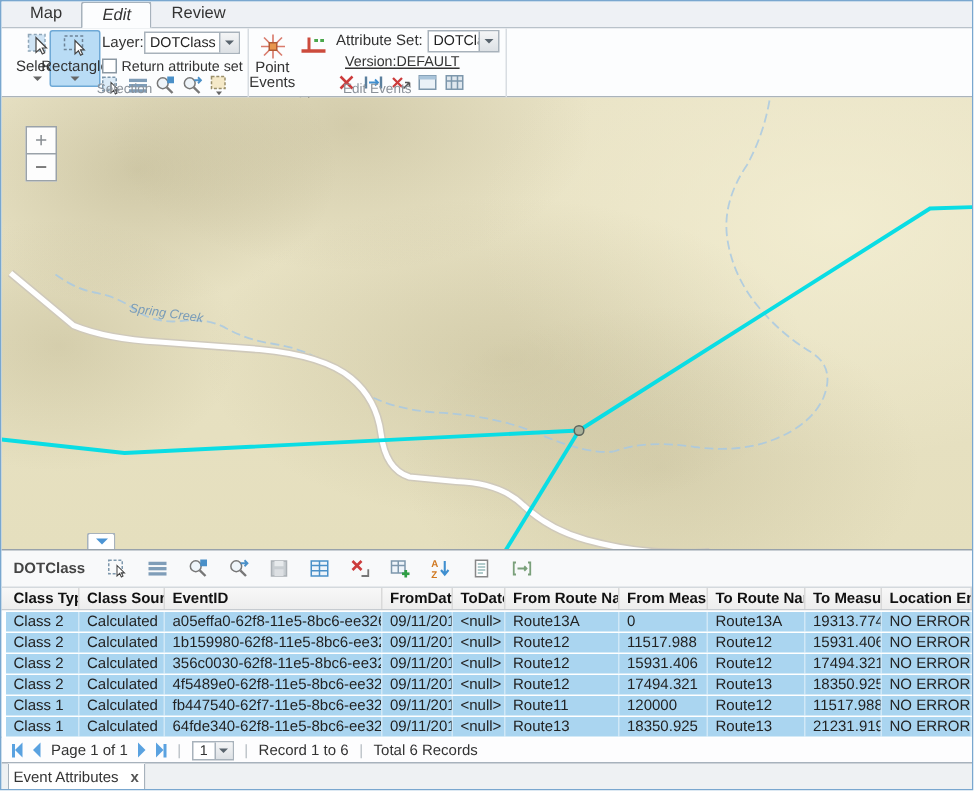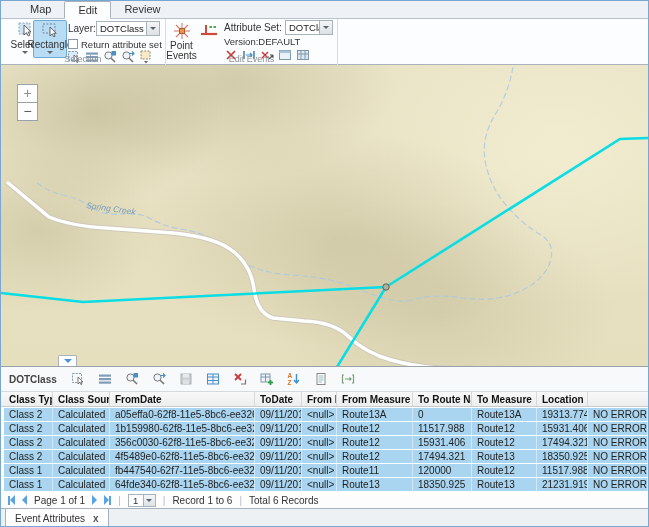--- a/index.html
+++ b/index.html
@@ -1,23 +1,23 @@
 <!DOCTYPE html>
 <html style="--route: #0adde4; --rowsel: #aad5f0;"><head>
 <meta charset="utf-8">
 <style>
   * { box-sizing: border-box; margin: 0; padding: 0; }
   html,body { background:#fff; }
   body { font-family:"Liberation Sans", sans-serif; }
   .app { position:relative; width:649px; height:527px; border:1px solid #79a7cf; background:#fff; overflow:hidden; }
 
   
-  .tabbar { height:18px; background:#eef1f5; border-bottom:1px solid #b9c2ca; display:flex; padding-left:16px; }
+  .tabbar { height:18px; background:#eef1f5; border-bottom:1px solid #b9c2ca; display:flex; padding-left:6px; }
   .tab { font-size:11px; color:#333; padding:2px 13px 0 13px; height:18px; cursor:default; }
-  .tab.active { background:#fcfdfe; border:1px solid #a7b2bc; border-bottom:1px solid #fcfdfe; border-radius:2px 2px 0 0; margin-bottom:-1px; }
+  .tab.active { background:#fcfdfe; border:1px solid #a7b2bc; border-bottom:1px solid #fcfdfe; border-radius:2px 2px 0 0; margin-bottom:-1px;font-style:italic; }
 
   
   .ribbon { position:relative; height:46px; background:#fcfdfe; border-bottom:1px solid #aab3bb; }
   .rgroup { position:absolute; top:0; height:46px; border-right:1px solid #d8dde2; }
   .g-sel { left:0; width:165px; }
   .g-edit { left:165px; width:172px; }
   .group-label { position:absolute; bottom:1px; left:0; width:100%; text-align:center; font-size:9px; color:#8a9199; }
   .bigbtn { position:absolute; top:1px; display:flex; flex-direction:column; align-items:center; font-size:10px; color:#333; border:1px solid transparent; border-radius:2px; }
   .bigbtn .caret { width:0; height:0; border:3px solid transparent; border-top-color:#666; margin-top:1px; }
   .bigbtn.selected { background:#b9dcf5; border-color:#6fa9d6; }
@@ -67,21 +67,21 @@
   .tri.right { border-left-color:#5aa2e0; border-right-width:0; }
   .bar { width:2px; height:9px; background:#5aa2e0; }
   .psep { color:#b5bcc2; }
   .pcombo { height:13px; display:flex; border:1px solid #a8b2bb; background:#fff; }
   .pcombo .val { width:14px; text-align:center; font-size:9.5px; line-height:12px; }
   .pcombo .arrow { width:12px; background:linear-gradient(#f4f5f6,#dde1e5); border-left:1px solid #a8b2bb; display:flex; align-items:center; justify-content:center; }
   .pcombo .arrow i { width:0; height:0; border:3px solid transparent; border-top-color:#58636d; margin-top:3px; }
 
   
   .bottombar { height:21px; background:#eef1f3; border-top:1px solid #a7b2bc; display:flex; padding-left:4px; }
-  .btab { background:#fff; border:1px solid #a7b2bc; border-top:none; height:19px; display:flex; align-items:center; gap:8px; padding:0 9px; font-size:10px; color:#333; border-radius:0 0 2px 2px; }
+  .btab { background:#fff; border:1px solid #a7b2bc; border-top:none; height:19px; display:flex; align-items:center; gap:8px; padding:0 3px; font-size:10px; color:#333; border-radius:0 0 2px 2px; }
   .btab .x { font-size:10px; font-weight:bold; color:#555; }
 </style>
 </head>
 <body>
 
 <div class="app">
 
   <div class="tabbar">
     <div class="tab">Map</div>
     <div class="tab active">Edit</div>
@@ -174,21 +174,21 @@
         </span>
         <span class="two-line">Line Events</span>
       </div>
       <span class="rlabel" style="left:58px; top:3px;">Attribute Set:</span>
       <div class="combo" style="left:119px; top:1px; width:48px;">
         <span class="val">DOTClass</span>
         <span class="arrow">
             <i></i>
           </span>
       </div>
-      <span class="rlabel" style="left:58px; top:17px; font-size:9.5px;">Version:DEFAULT</span>
+      <span class="rlabel" style="left:64px; top:17px; font-size:9.5px;text-decoration:underline;">Version:DEFAULT</span>
       <div class="iconrow" style="left:58px; top:29px;">
         <span class="icon14"><svg width="14" height="14" viewBox="0 0 14 14">
               <line x1="3" y1="3" x2="11" y2="11" stroke="#cc3b3b" stroke-width="1.7"></line>
               <line x1="11" y1="3" x2="3" y2="11" stroke="#cc3b3b" stroke-width="1.7"></line>
             </svg></span>
         <span class="icon14"><svg width="14" height="14" viewBox="0 0 14 14">
               <line x1="2" y1="3" x2="2" y2="11" stroke="#5a7f9d" stroke-width="1.6"></line>
               <line x1="12" y1="3" x2="12" y2="11" stroke="#5a7f9d" stroke-width="1.6"></line>
               <path d="M4,7 L10,7 M8,5 L10,7 L8,9" fill="none" stroke="#3f8fd0" stroke-width="1.2"></path>
             </svg></span>
@@ -302,20 +302,21 @@
     <span class="icon14"><svg width="14" height="14" viewBox="0 0 14 14">
           <path d="M3,3 L1.5,3 L1.5,11 L3,11" fill="none" stroke="#7aa07a" stroke-width="1.2"></path>
           <path d="M11,3 L12.5,3 L12.5,11 L11,11" fill="none" stroke="#7aa07a" stroke-width="1.2"></path>
           <path d="M4,7 L10,7 M8.5,5.5 L10,7 L8.5,8.5" fill="none" stroke="#7aa07a" stroke-width="1.2"></path>
         </svg></span>
   </div>
 
   <div class="thead">
       <div class="hcell">Class Type</div>
       <div class="hcell">Class Source</div>
+      <div class="hcell">EventID</div>
       <div class="hcell">FromDate</div>
       <div class="hcell">ToDate</div>
       <div class="hcell">From Route Name</div>
       <div class="hcell">From Measure</div>
       <div class="hcell">To Route Name</div>
       <div class="hcell">To Measure</div>
       <div class="hcell">Location Error</div>
     </div>
   <div class="tbody">
       <div class="trow">

